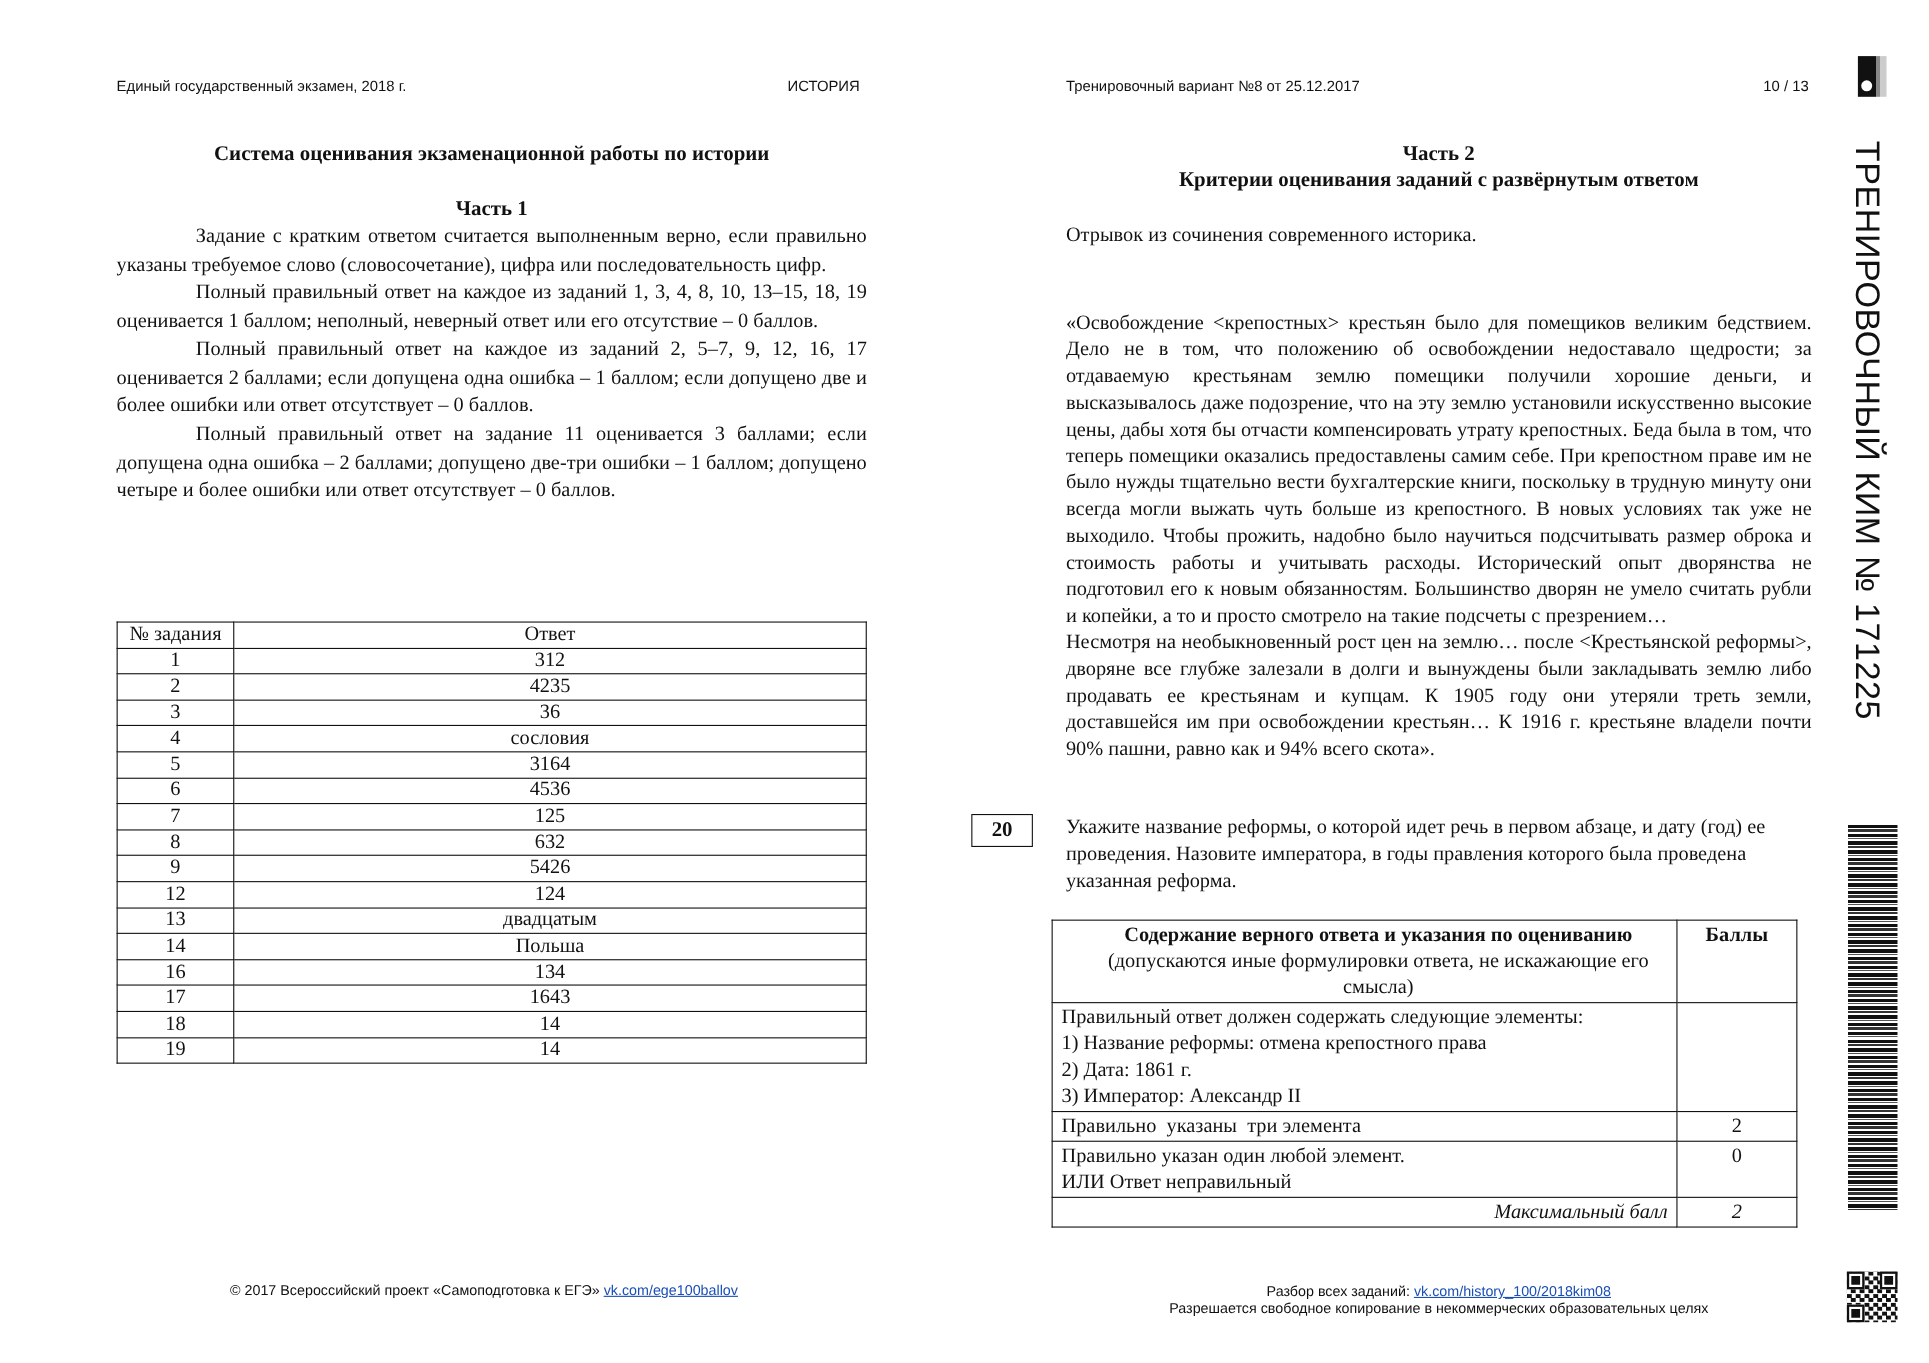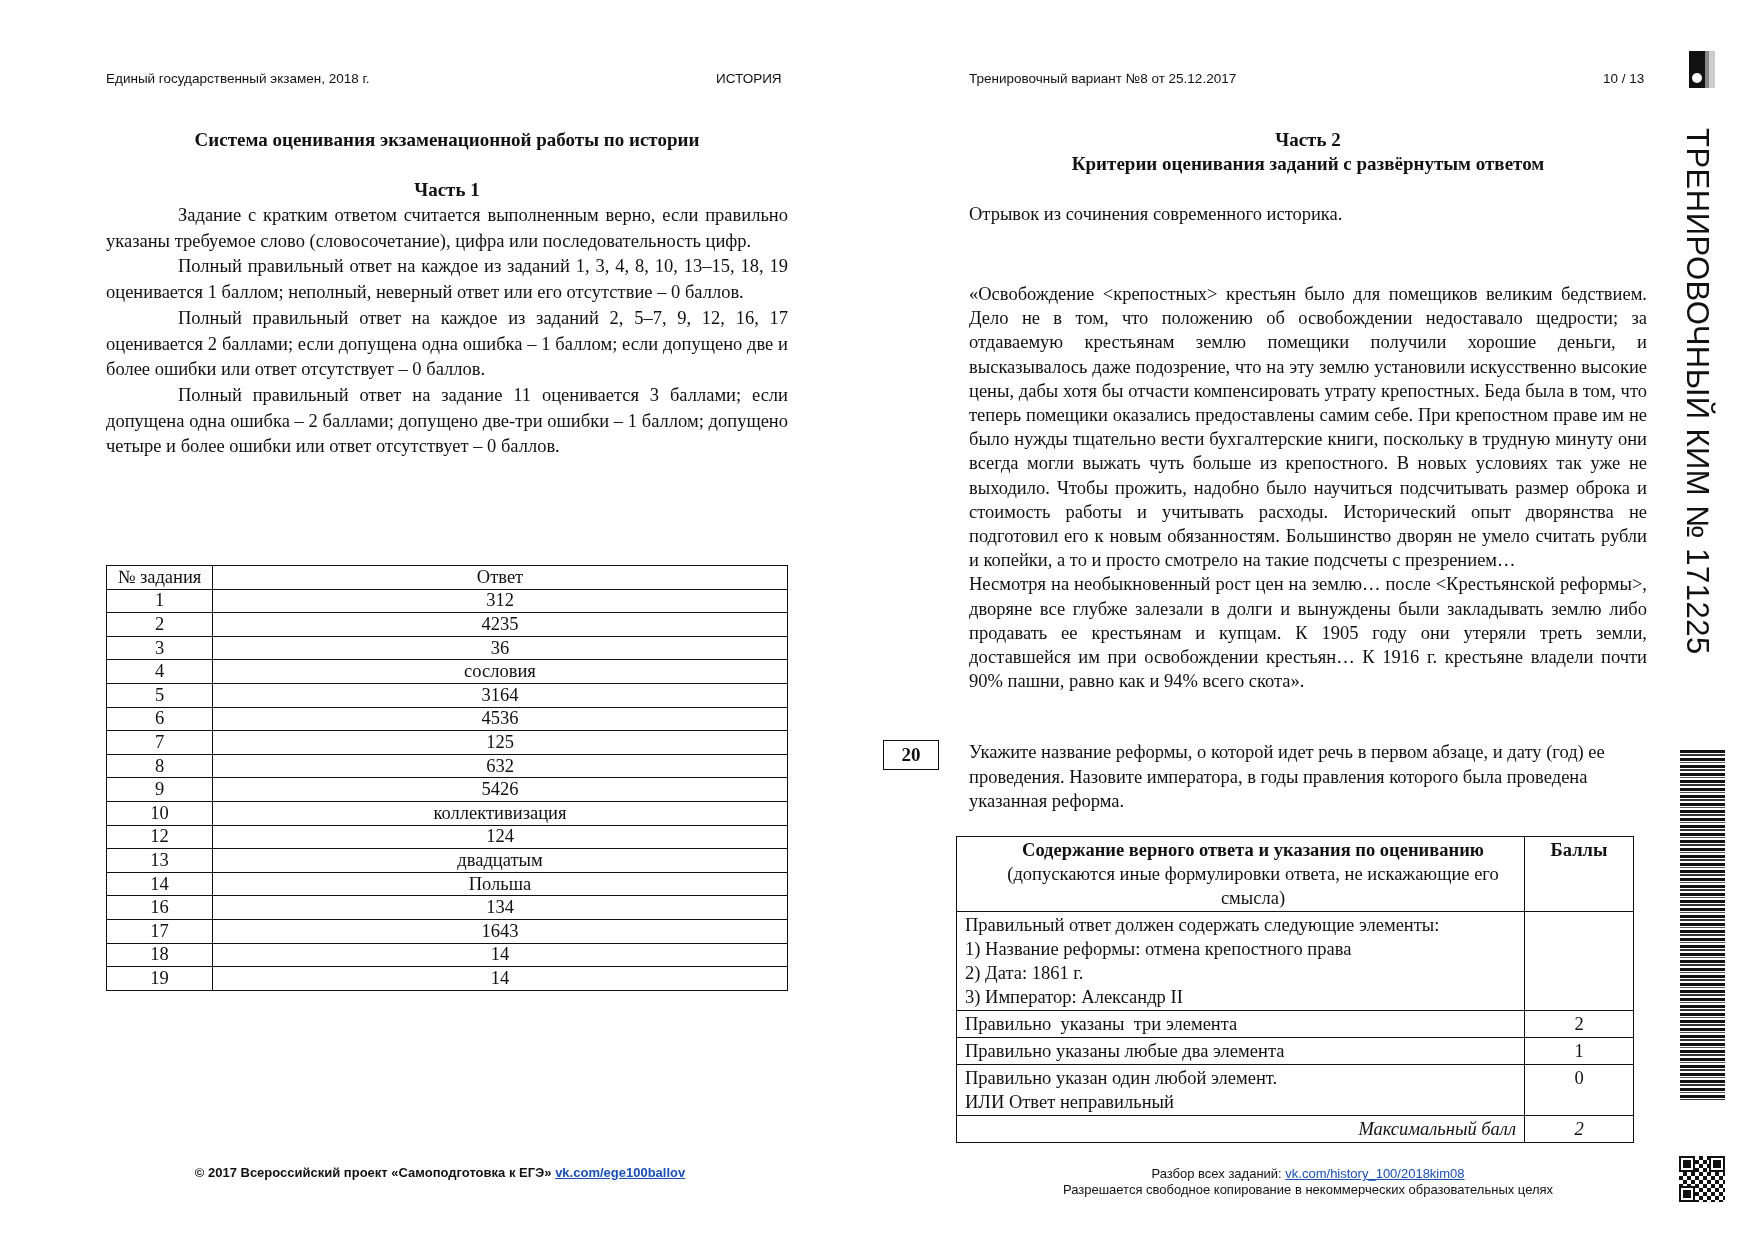--- a/index.html
+++ b/index.html
@@ -101,24 +101,20 @@
         </tr>
         <tr>
           <td class="col-num">8</td>
           <td>632</td>
         </tr>
         <tr>
           <td class="col-num">9</td>
           <td>5426</td>
         </tr>
         <tr>
-          <td class="col-num">10</td>
-          <td>коллективизация</td>
-        </tr>
-        <tr>
           <td class="col-num">12</td>
           <td>124</td>
         </tr>
         <tr>
           <td class="col-num">13</td>
           <td>двадцатым</td>
         </tr>
         <tr>
           <td class="col-num">14</td>
           <td>Польша</td>
@@ -136,21 +132,21 @@
           <td>14</td>
         </tr>
         <tr>
           <td class="col-num">19</td>
           <td>14</td>
         </tr>
       </tbody>
   </table>
 </div>
 
-<div class="footer sans" style="left:150px; top:1165px; width:580px;font-weight:bold;">
+<div class="footer sans" style="left:150px; top:1165px; width:580px;">
   <span>© 2017 Всероссийский проект «Самоподготовка к ЕГЭ» </span><a>vk.com/ege100ballov</a>
 </div>
 
 <div class="page-right serif">
   <div class="title" style="top:129px">Часть 2</div>
   <div class="title" style="top:153px">Критерии оценивания заданий с развёрнутым ответом</div>
 
   <p class="para" style="position:absolute; top:202px; left:0; width:678px;">Отрывок из сочинения современного историка.</p>
 
   <div style="position:absolute; top:250px; left:0; width:678px;margin-top:32px;">
@@ -176,24 +172,20 @@
         <div>2) Дата: 1861 г.</div>
         <div>3) Император: Александр II</div>
       </td>
       <td class="pts"></td>
     </tr>
     <tr>
       <td style="white-space:pre">Правильно  указаны  три элемента</td>
       <td class="pts">2</td>
     </tr>
     <tr>
-      <td>Правильно указаны любые два элемента</td>
-      <td class="pts">1</td>
-    </tr>
-    <tr>
       <td>
         <div>Правильно указан один любой элемент.</div>
         <div>ИЛИ Ответ неправильный</div>
       </td>
       <td class="pts">0</td>
     </tr>
     <tr>
       <td style="text-align:right; font-style:italic">Максимальный балл</td>
       <td class="pts" style="font-style:italic">2</td>
     </tr>

